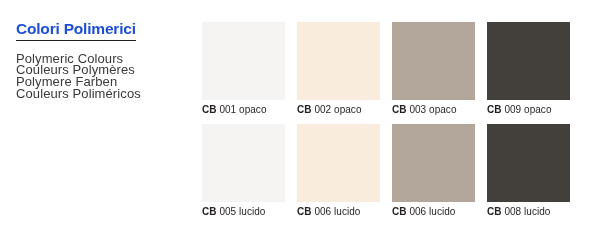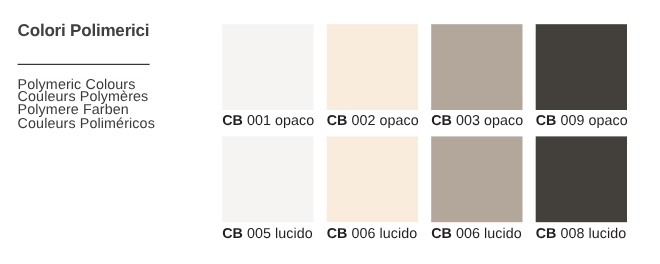--- a/index.html
+++ b/index.html
@@ -27,23 +27,23 @@
     position: absolute;
     left: 16px;
     top: 20px;
     width: 170px;
   }
 
   #page-title {
     font-size: 15.5px;
     font-weight: bold;
     letter-spacing: -0.2px;
-    color: #404040;
+    color: #1d4ed8;
     margin: 0;
-    padding: 0 0 20px 0;
+    padding: 0 0 2px 0;
     display: inline-block;
     border-bottom: 1.6px solid #231f20;
     line-height: 1.15;
     white-space: nowrap;
   }
 
   #subtitle-list {
     list-style: none;
     margin: 12px 0 0 0;
     padding: 0;
@@ -75,21 +75,21 @@
     flex: 0 0 83px;
   }
 
   .swatch-chip {
     width: 83px;
     height: 78px;
     display: block;
   }
 
   .swatch-label {
-    font-size: 13px;
+    font-size: 10px;
     line-height: 10px;
     color: #231f20;
     margin-top: 5px;
     white-space: nowrap;
     letter-spacing: 0.05px;
   }
   .swatch-label .code-prefix {
     font-weight: bold;
   }
 </style>

